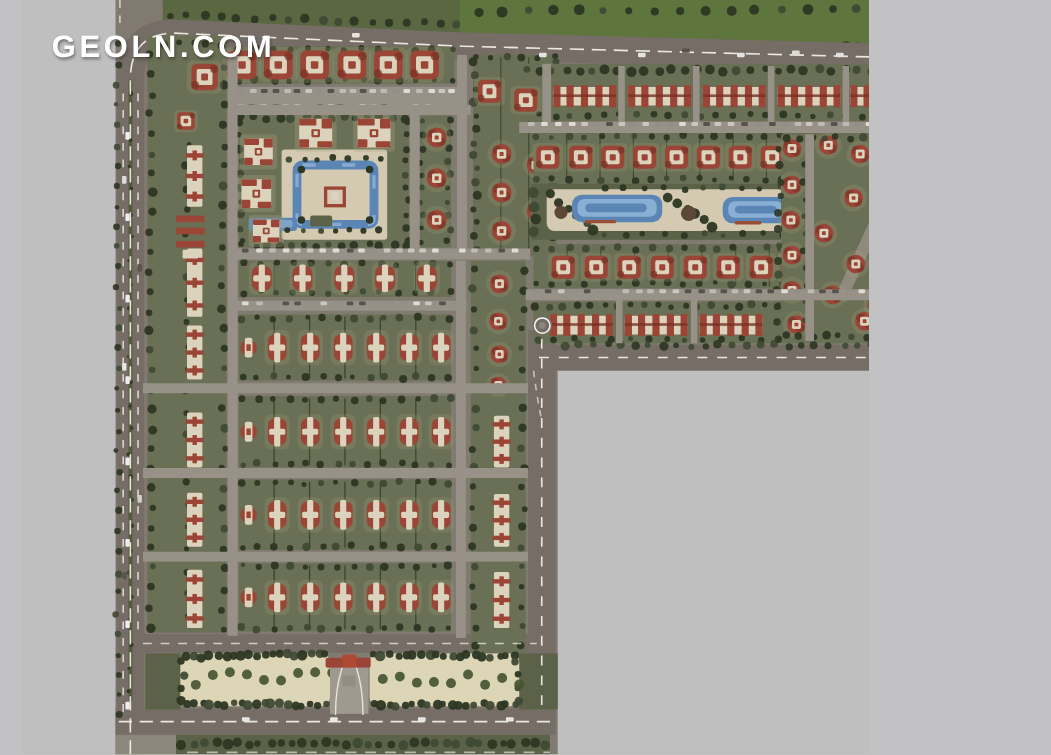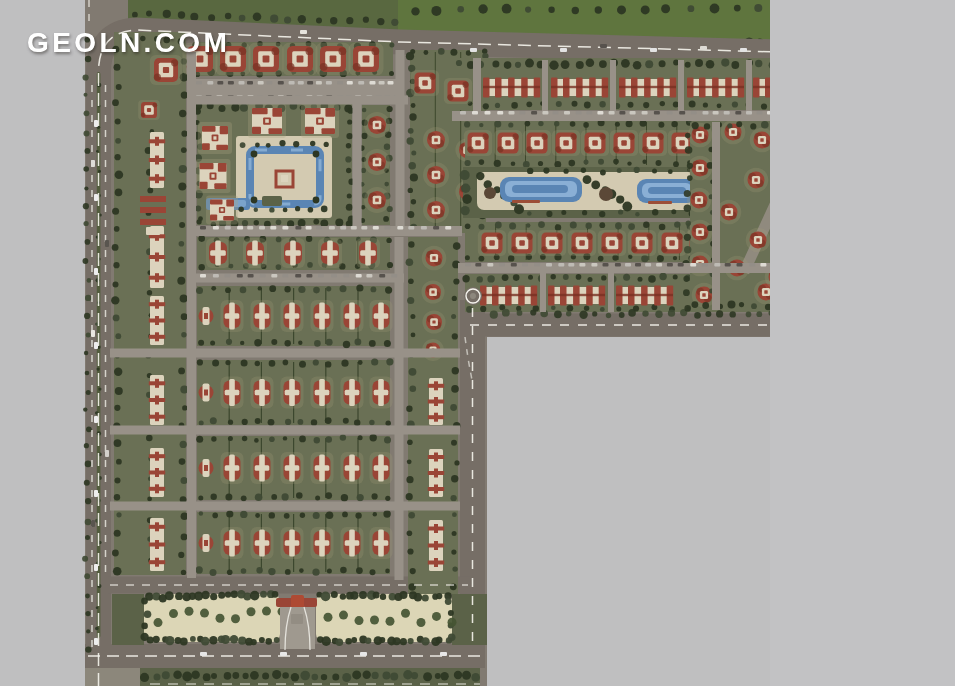--- a/index.html
+++ b/index.html
@@ -1,13 +1,13 @@
 <!DOCTYPE html>
 <html><head><meta charset="utf-8"><title>Master Plan</title>
-<style>html,body{margin:0;padding:0;background:#c2c2c4;}#wrap{width:770px;height:686px;overflow:hidden;}</style></head>
+<style>html,body{margin:0;padding:0;background:#c2c2c4;}#wrap{width:770px;height:686px;overflow:hidden;margin-left:20px;}</style></head>
 <body>
 <div id="wrap">
 <svg width="955" height="686" viewBox="0 0 955 686" xmlns="http://www.w3.org/2000/svg" style="filter:blur(0.55px) saturate(0.88) brightness(1.03);">
 
 <g>
         <rect x="0.0" y="0.0" width="955.0" height="686.0" fill="#b9b9bb"></rect>
       </g>
 
 <g>
         <path d="M85,0 H868 V337 H487 V686 H85 Z" fill="#7e766c"></path>

